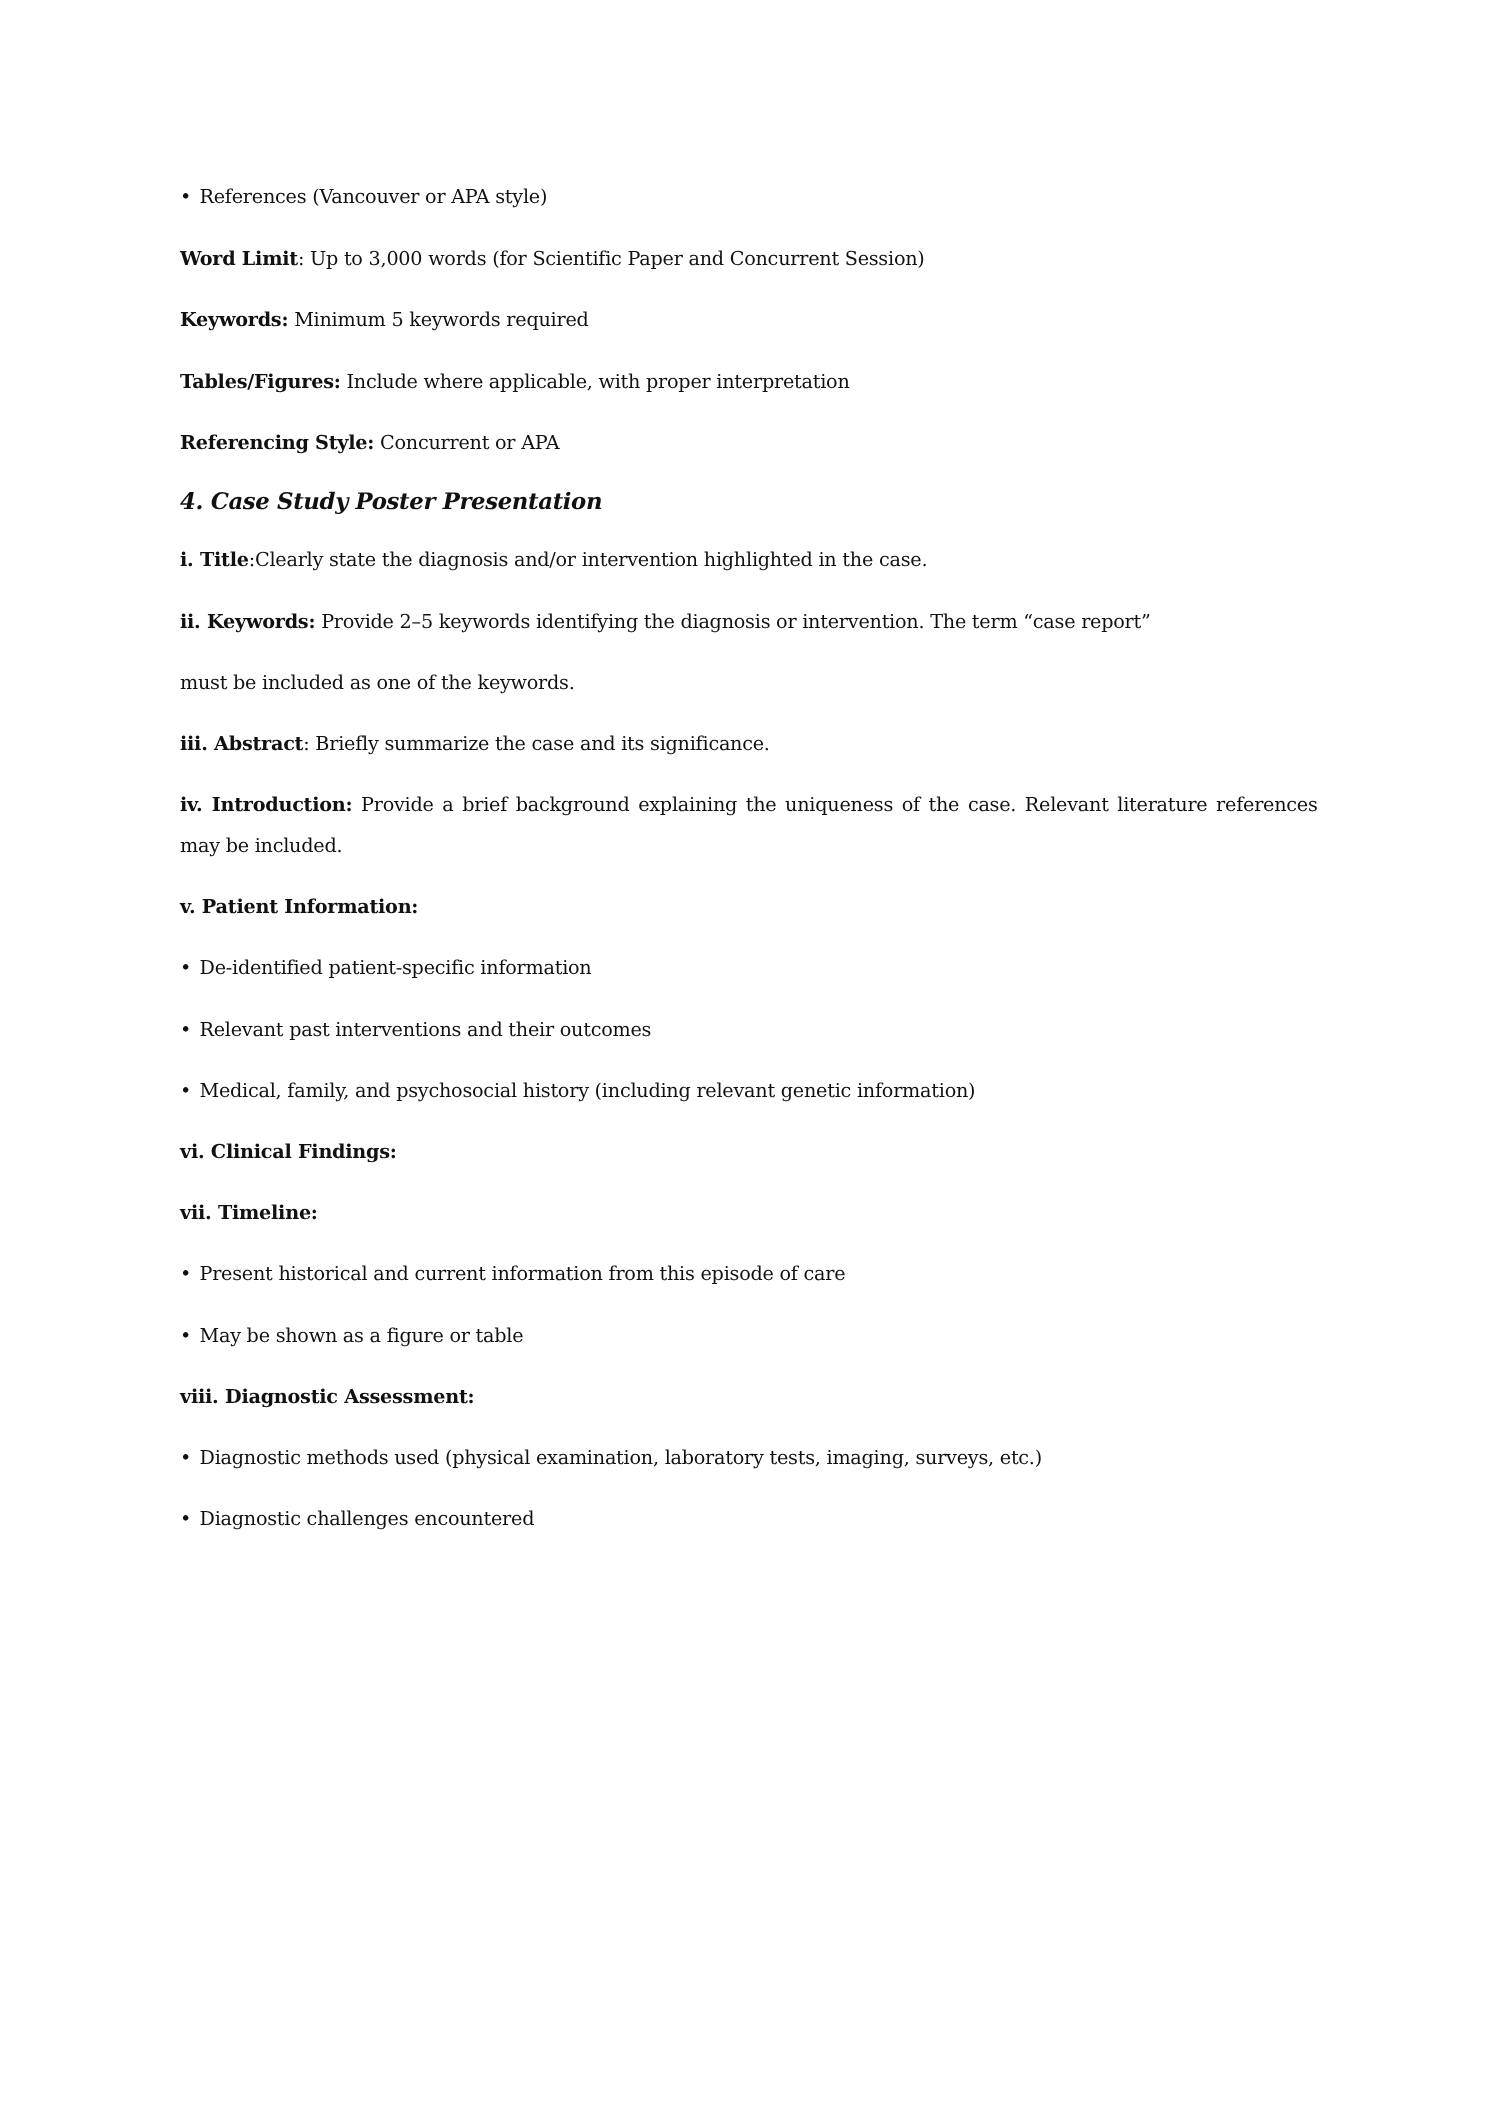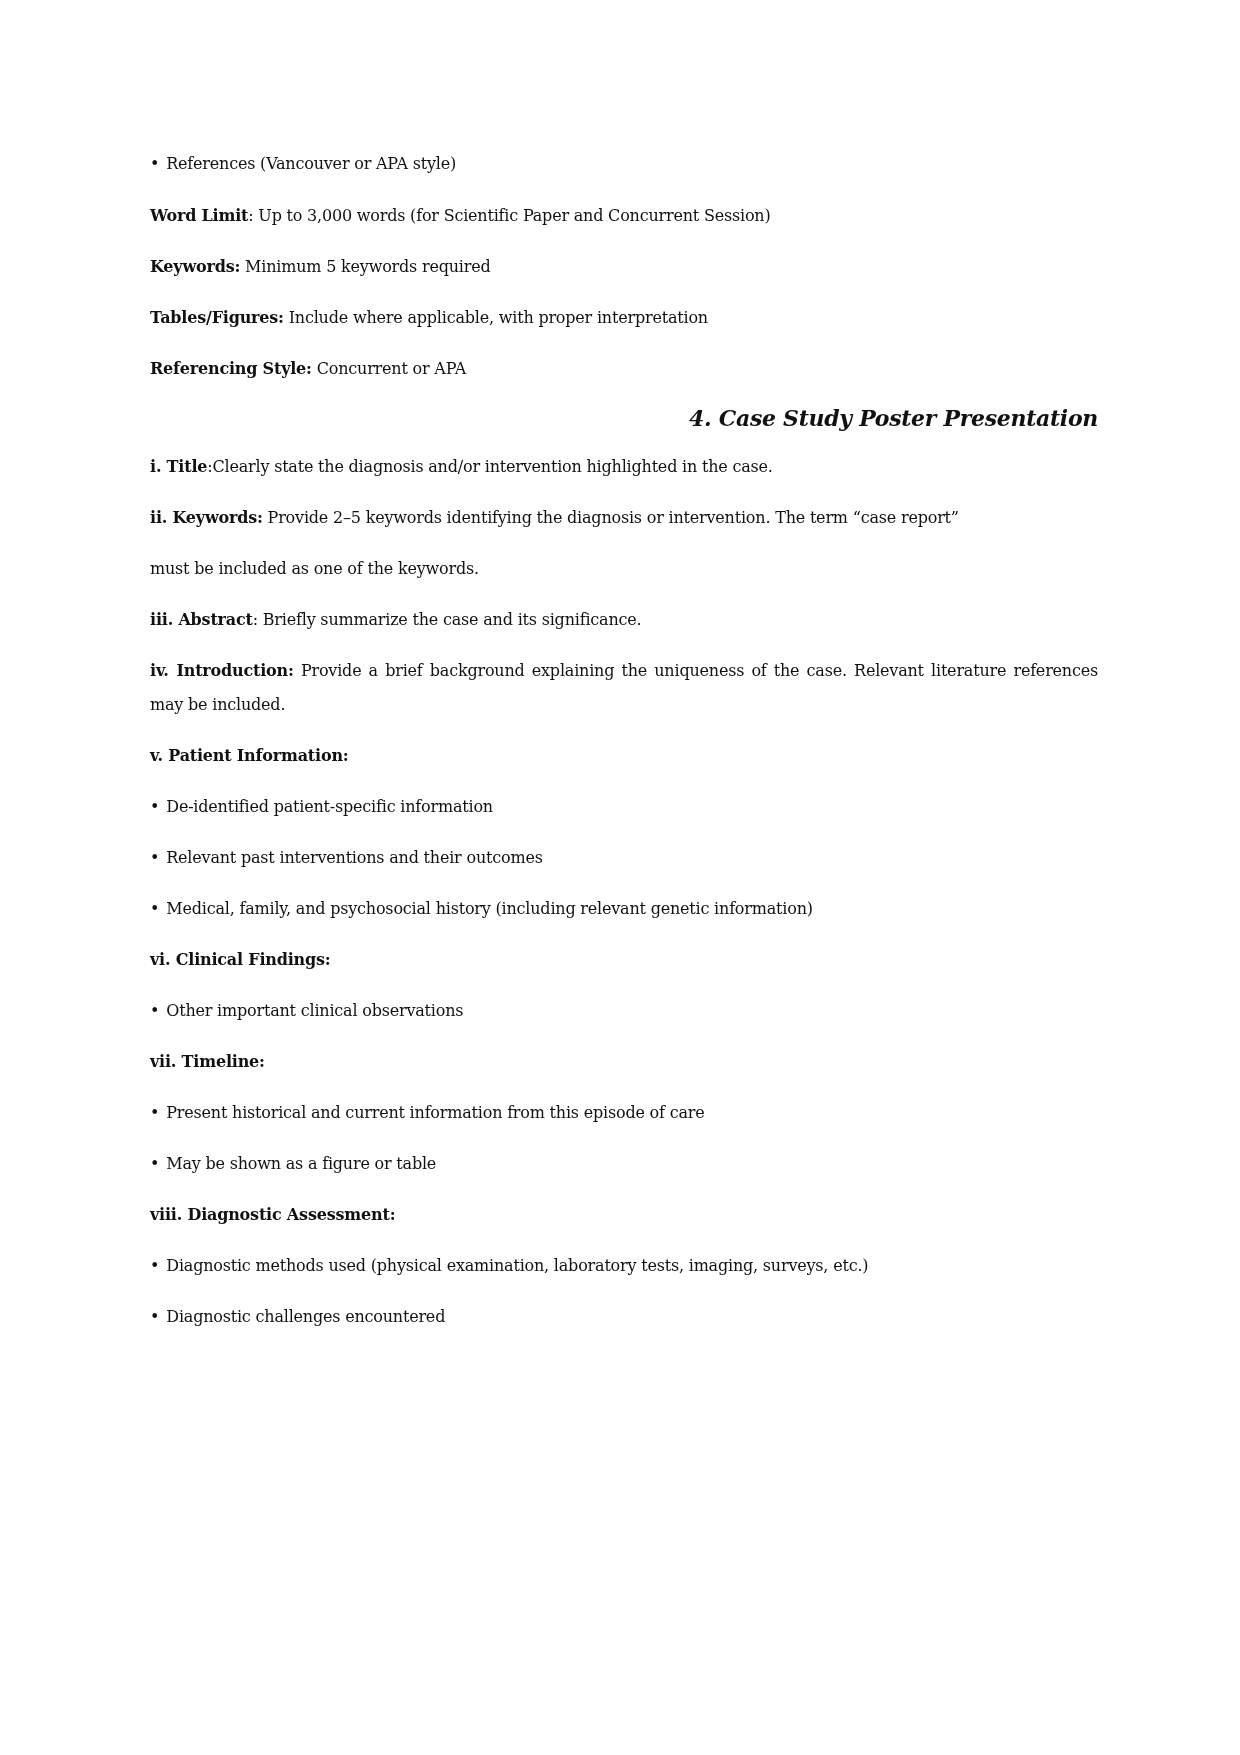--- a/index.html
+++ b/index.html
@@ -25,25 +25,25 @@
     font-size: 16px;
     line-height: 34px;
     margin: 0 0 17px 0;
     text-align: justify;
     letter-spacing: -0.2px;
   }
   .p.gap-top { margin-top: 18px; }
   .b { font-weight: bold; }
   .heading {
     font-family: "DejaVu Serif", "Liberation Serif", serif;
-    font-size: 22px;
+    font-size: 19px;
     line-height: 34px;
     font-weight: bold;
     font-style: italic;
-    text-align: right;
+    text-align: left;
     margin: -2px 0 15px 0;
     letter-spacing: -0.3px;
   }
   .bullet::before {
     content: "\2022";
     margin-right: 7px;
   }
 </style>
 </head>
 <body>
@@ -71,21 +71,20 @@
   <p class="p"><span class="b">iii. Abstract</span><span>:</span><span> Briefly summarize the case and its significance.</span></p>
 
   <p class="p"><span class="b">iv. Introduction:</span><span> Provide a brief background explaining the uniqueness of the case. Relevant literature references may be included.</span></p>
 
   <p class="p b">v. Patient Information:</p>
   <p class="p bullet"><span>De-identified patient-specific information</span></p>
   <p class="p bullet"><span>Relevant past interventions and their outcomes</span></p>
   <p class="p bullet"><span>Medical, family, and psychosocial history (including relevant genetic information)</span></p>
 
   <p class="p b">vi. Clinical Findings:</p>
-  <p class="p bullet"><span>Other important clinical observations</span></p>
 
   <p class="p b">vii. Timeline:</p>
   <p class="p bullet"><span>Present historical and current information from this episode of care</span></p>
   <p class="p bullet"><span>May be shown as a figure or table</span></p>
 
   <p class="p b">viii. Diagnostic Assessment:</p>
   <p class="p bullet"><span>Diagnostic methods used (physical examination, laboratory tests, imaging, surveys, etc.)</span></p>
   <p class="p bullet"><span>Diagnostic challenges encountered</span></p>
 
 </div>

